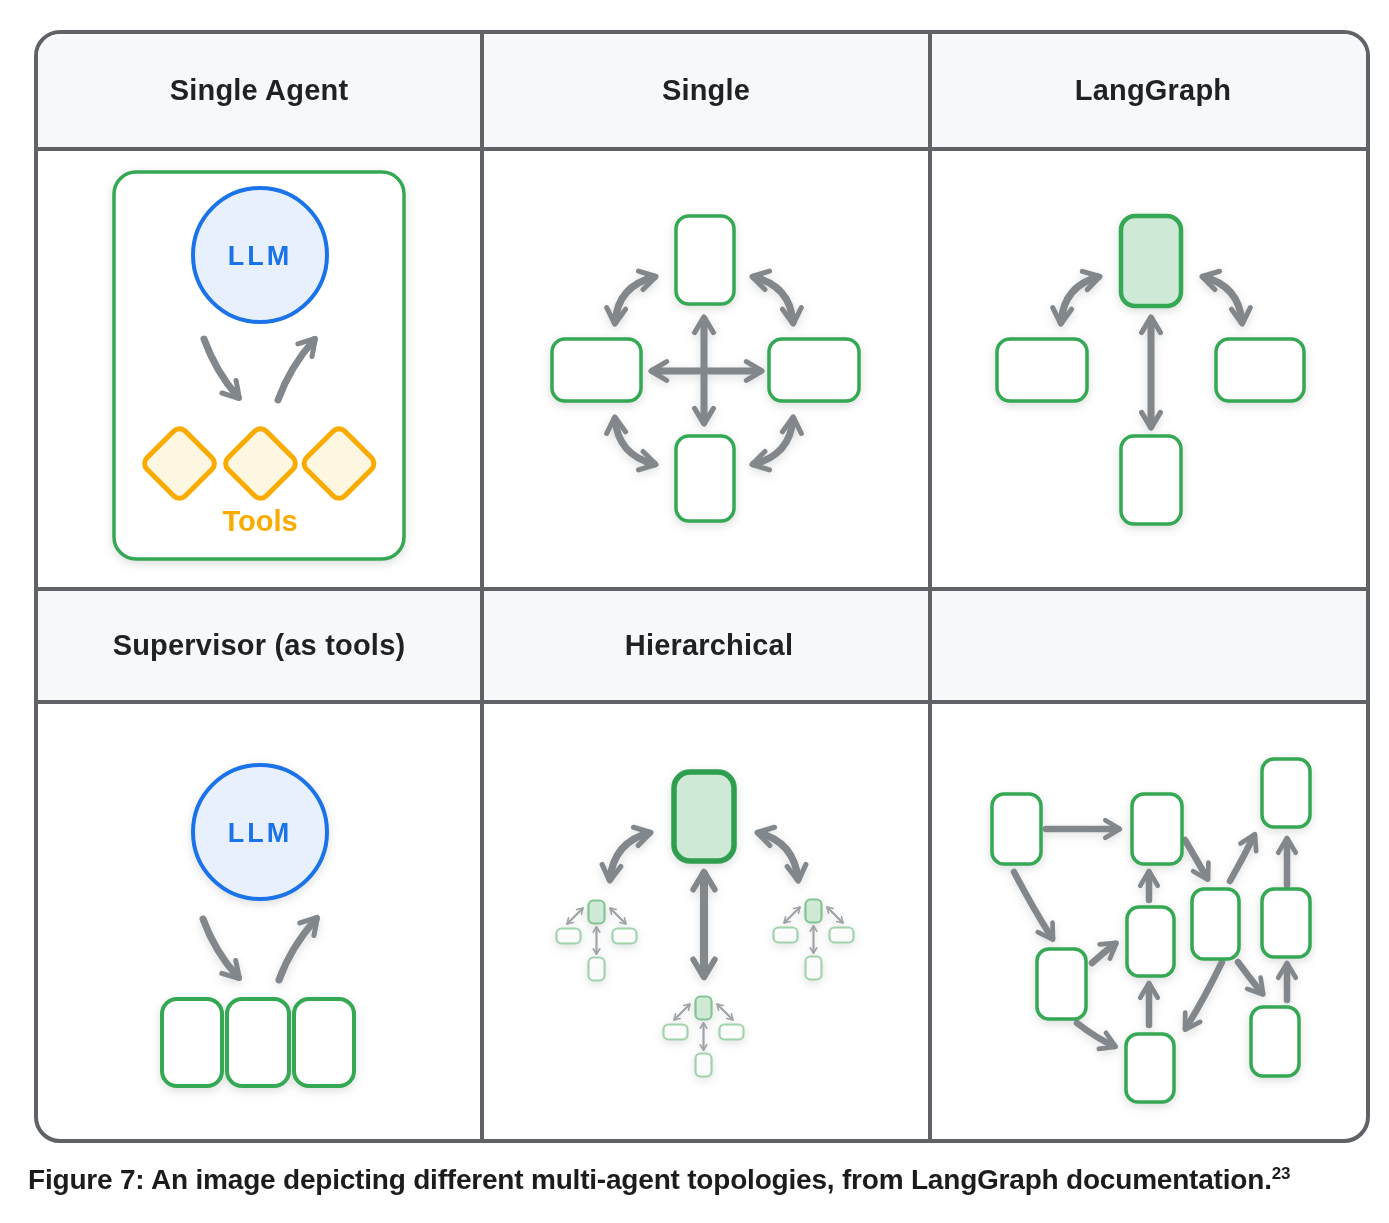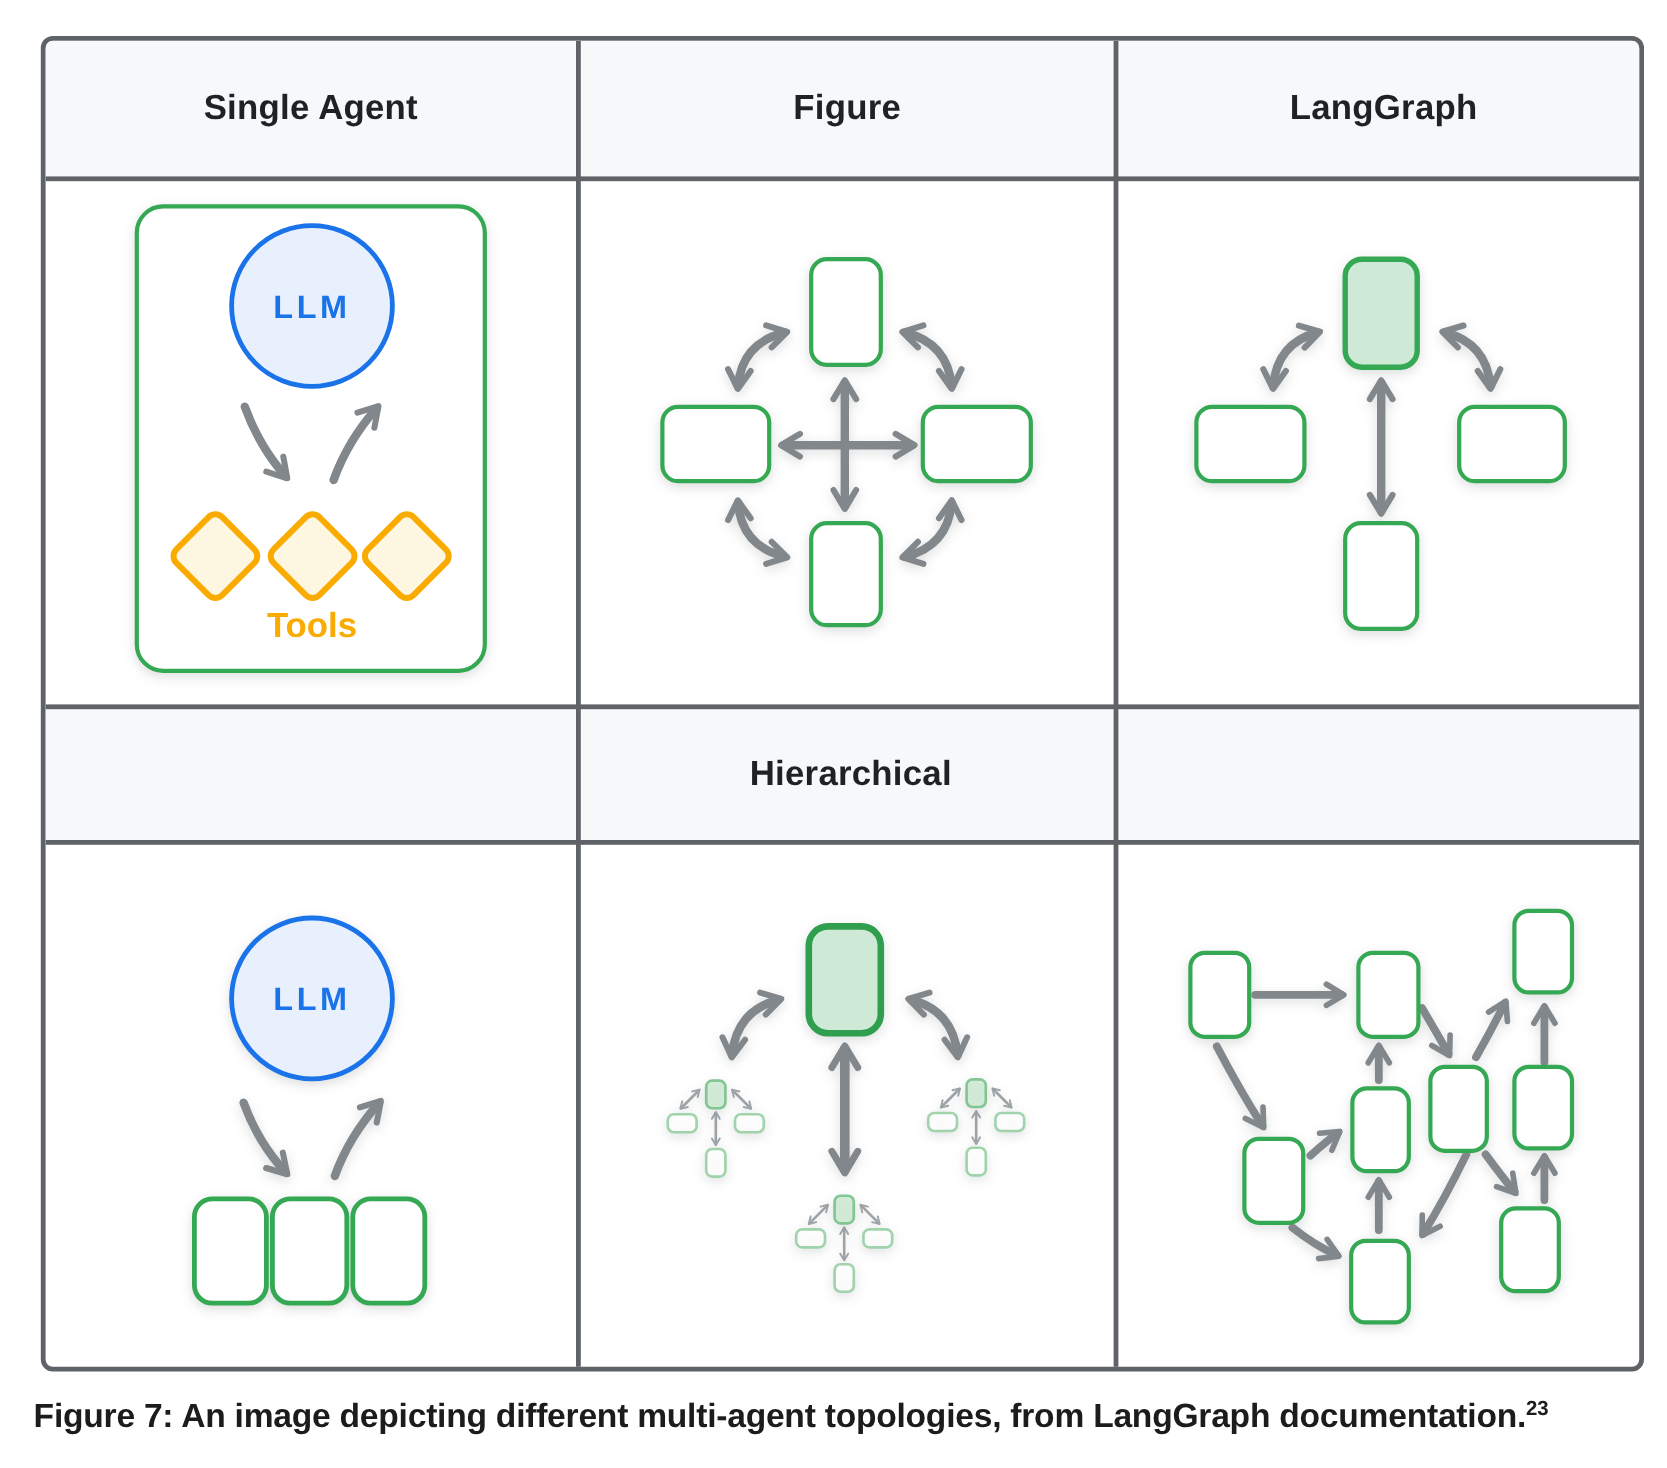--- a/index.html
+++ b/index.html
@@ -2,21 +2,21 @@
 <html><head>
 <meta charset="utf-8">
 <style>
   html,body{margin:0;padding:0;background:#ffffff;}
   .stage{
     position:relative;width:1389px;height:1223px;background:#ffffff;
     font-family:"Liberation Sans","DejaVu Sans",sans-serif;overflow:hidden;
   }
   .frame{
     position:absolute;left:34px;top:30px;width:1336px;height:1113px;
-    border:4px solid #5f6368;border-radius:10px;background:#ffffff;
+    border:4px solid #5f6368;border-radius:26px;background:#ffffff;
     box-sizing:border-box;overflow:hidden;
   }
   .hdr-bg{position:absolute;left:0;width:1336px;background:#f6f8f9;}
   .hline{position:absolute;left:0;width:1336px;height:4px;background:#5f6368;}
   .vline{position:absolute;top:0;width:4px;height:1113px;background:#5f6368;}
   .hdr-cell{
     position:absolute;height:113px;display:flex;align-items:center;justify-content:center;
     font-size:29px;font-weight:600;color:#1f2124;letter-spacing:.2px;
   }
   .diagram-svg{
@@ -37,26 +37,29 @@
 <div class="stage">
   <div class="frame">
 
     <div class="hdr-bg" style="top:0;height:113px"></div>
     <div class="hdr-bg" style="top:557px;height:109px"></div>
 
     <div class="hdr-cell" style="left:0;top:0;width:442px">
       <span>Single Agent</span>
     </div>
     <div class="hdr-cell" style="left:446px;top:0;width:444px">
-      <span>Figure</span>
+      <span>Single</span>
     </div>
     <div class="hdr-cell" style="left:894px;top:0;width:442px">
       <span>LangGraph</span>
     </div>
 
+    <div class="hdr-cell" style="left:0;top:555px;width:442px">
+      <span>Supervisor (as tools)</span>
+    </div>
     <div class="hdr-cell" style="left:446px;top:555px;width:450px">
       <span>Hierarchical</span>
     </div>
 
     <div class="hline" style="top:113px"></div>
     <div class="hline" style="top:553px"></div>
     <div class="hline" style="top:666px"></div>
     <div class="vline" style="left:442px"></div>
     <div class="vline" style="left:890px"></div>
 

